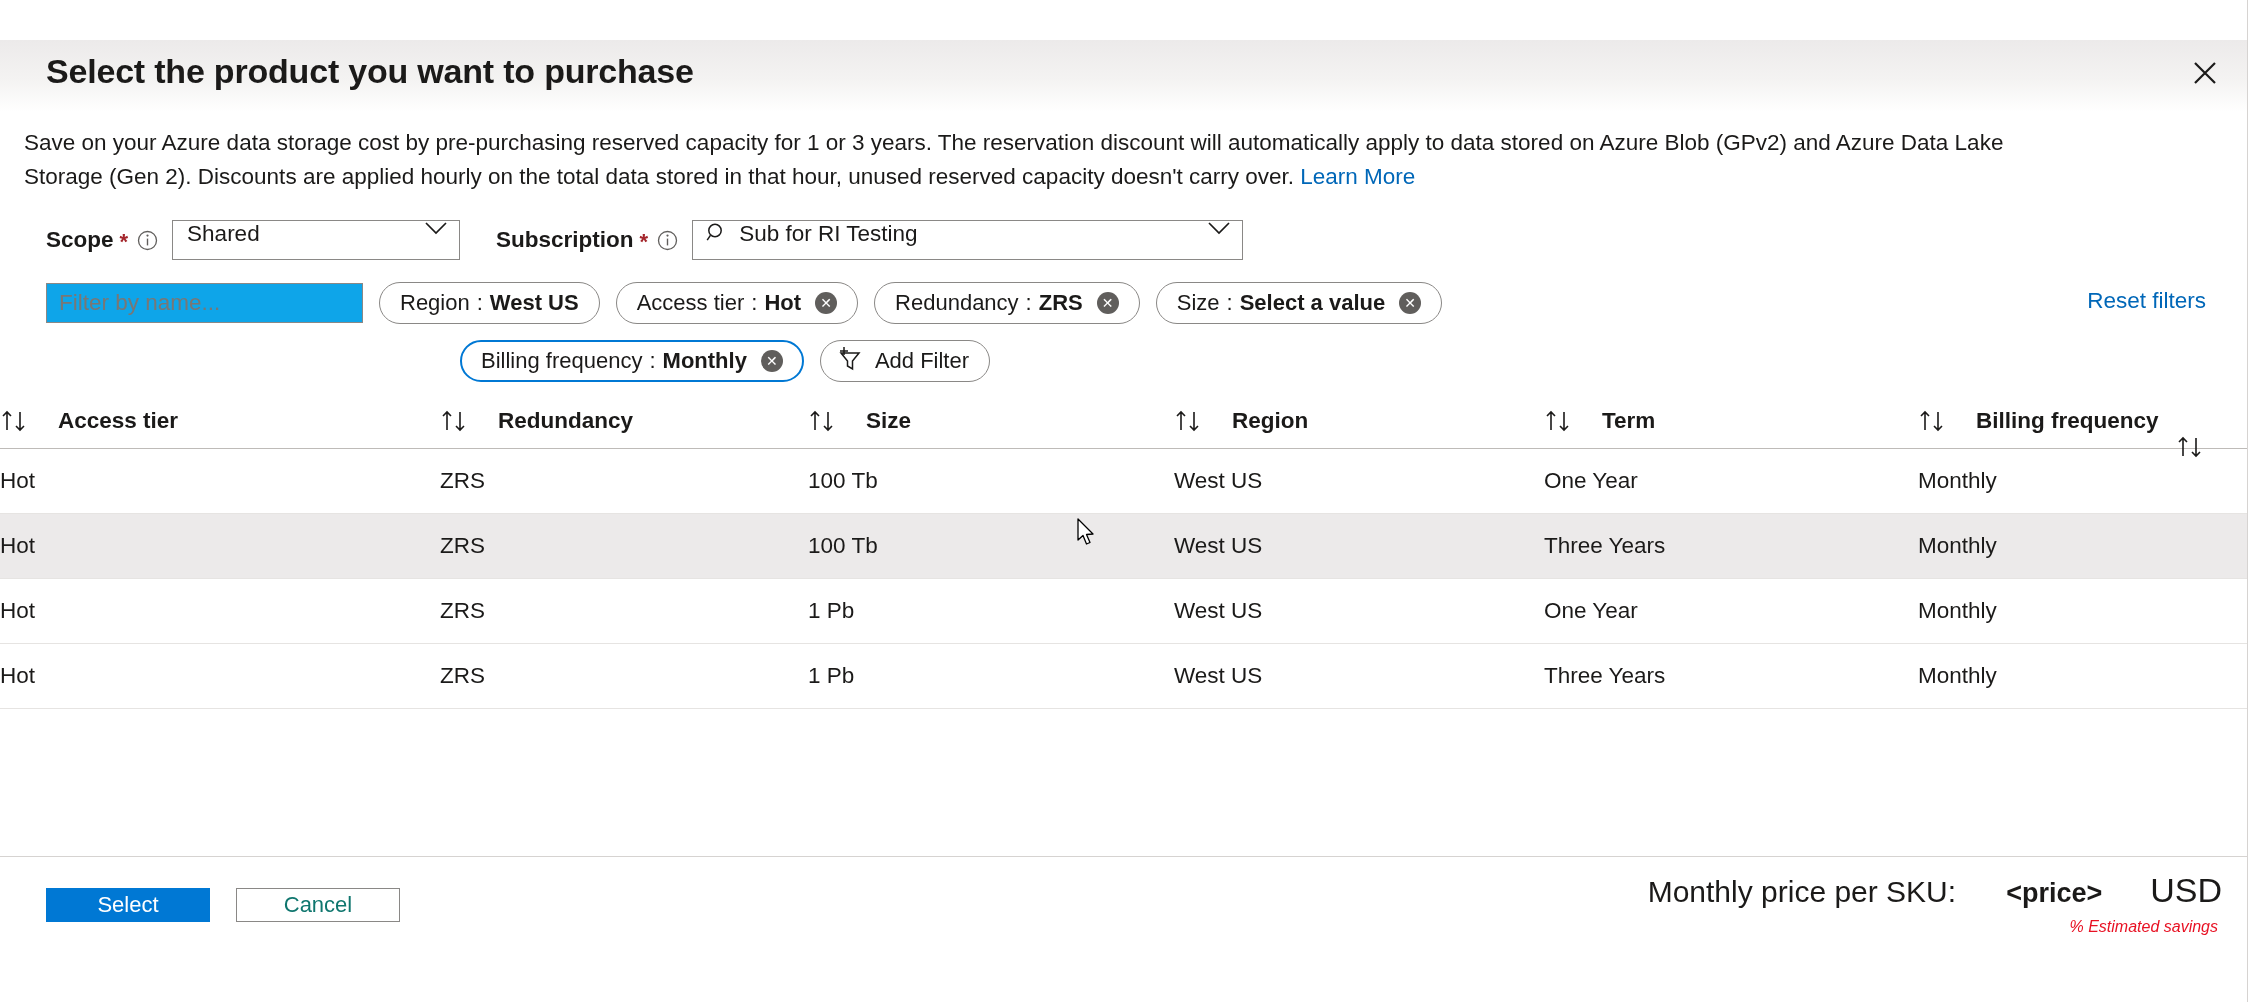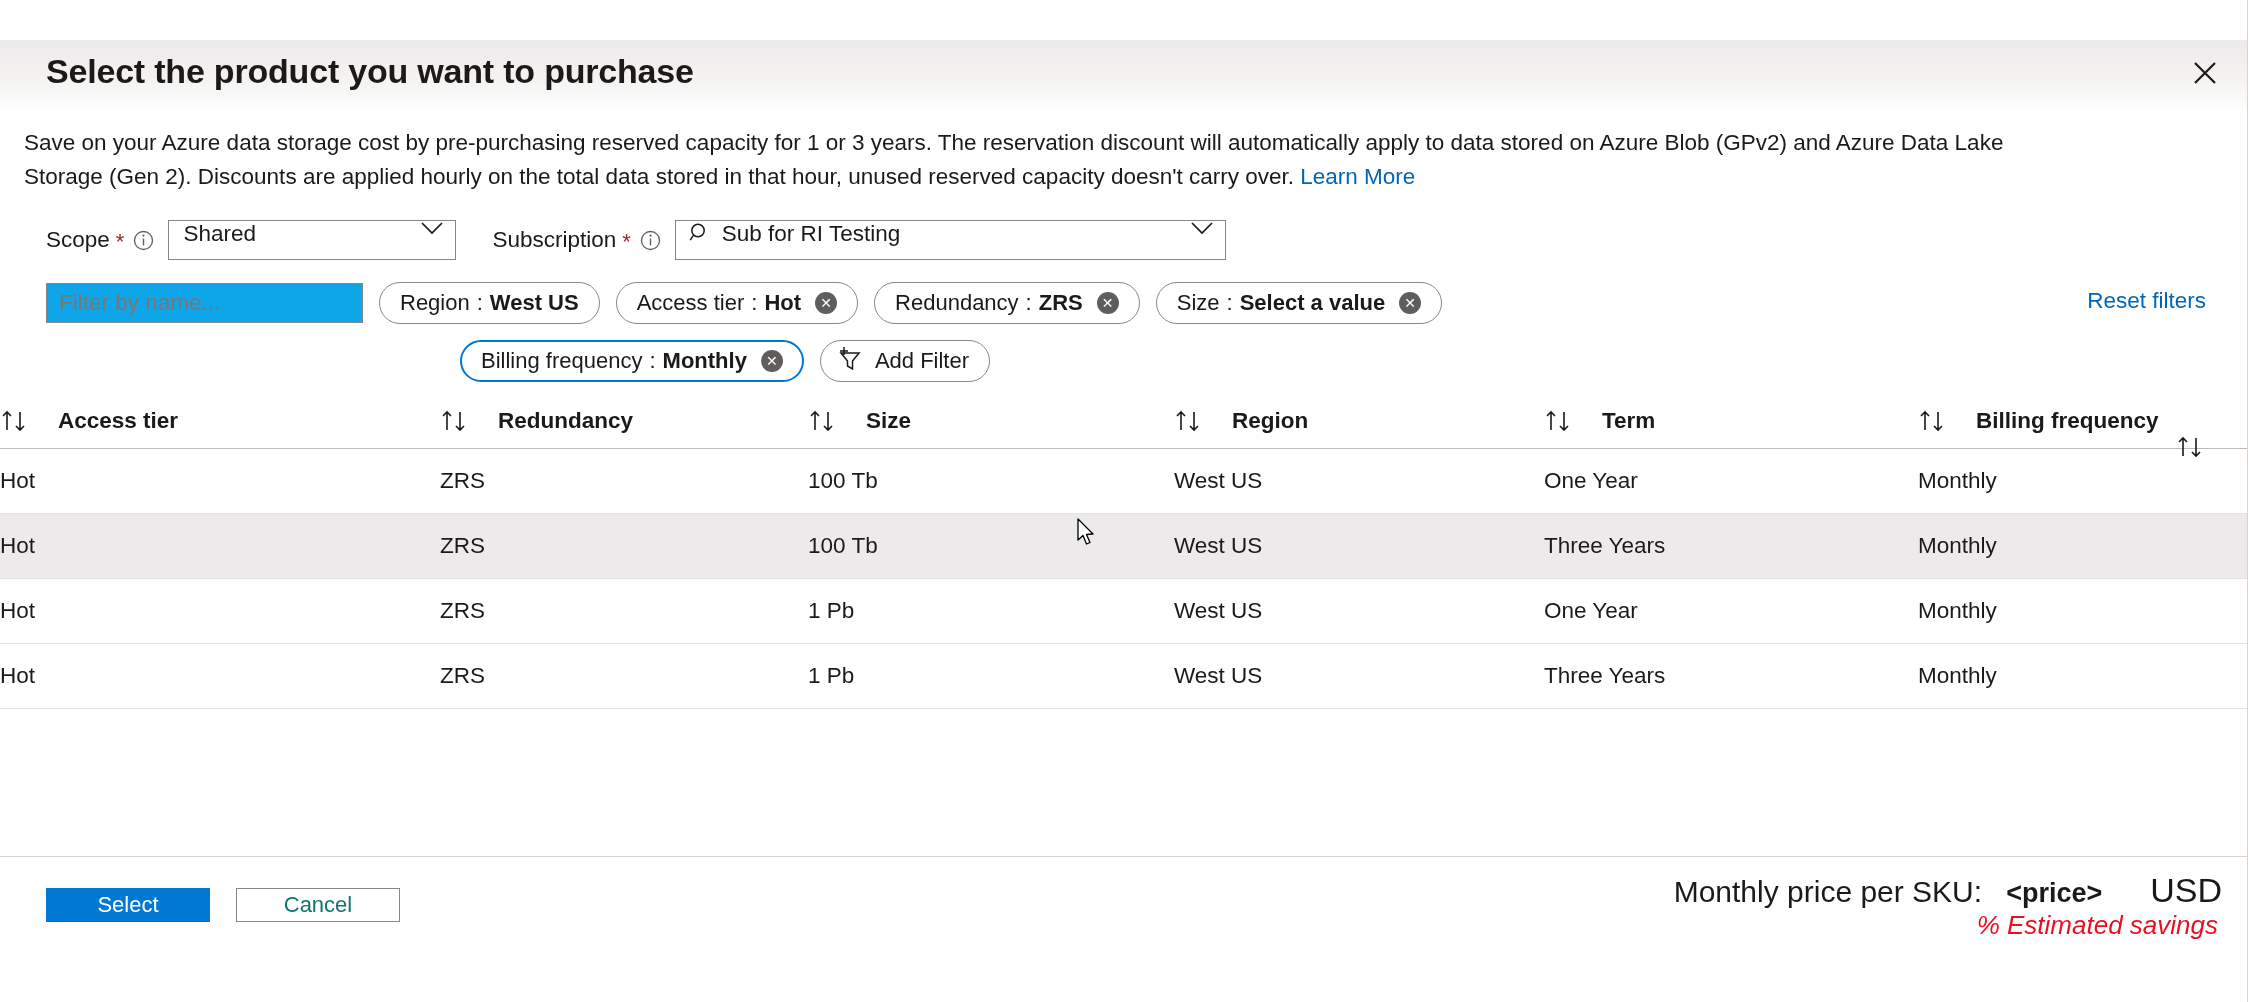--- a/index.html
+++ b/index.html
@@ -74,21 +74,21 @@
   }
 
   
   .field-row {
     display: flex;
     align-items: center;
     margin: 26px 0 0 46px;
   }
   .field-label {
     font-size: 22.5px;
-    font-weight: normal;
+    font-weight: bold;
     color: #1b1a19;
     display: flex;
     align-items: center;
     white-space: nowrap;
   }
   .req-star {
     color: #a4262c;
     font-size: 22px;
     margin-left: 6px;
     line-height: 1;
@@ -282,35 +282,35 @@
     text-align: right;
   }
   .price-line {
     display: flex;
     align-items: baseline;
     justify-content: flex-end;
   }
   .price-caption {
     font-size: 30px;
     color: #1b1a19;
-    margin-right: 24px;
+    margin-right: 50px;
   }
   .price-value {
     font-size: 27px;
     font-weight: bold;
     color: #1b1a19;
     margin-right: 48px;
   }
   .price-currency {
     font-size: 34px;
     color: #1b1a19;
   }
   .savings {
-    margin-top: 0;
-    font-size: 26px;
+    margin-top: 8px;
+    font-size: 16px;
     font-style: italic;
     color: #e81123;
     text-align: right;
     padding-right: 4px;
   }
 
   .right-edge {
     position: absolute;
     right: 0;
     top: 0;

